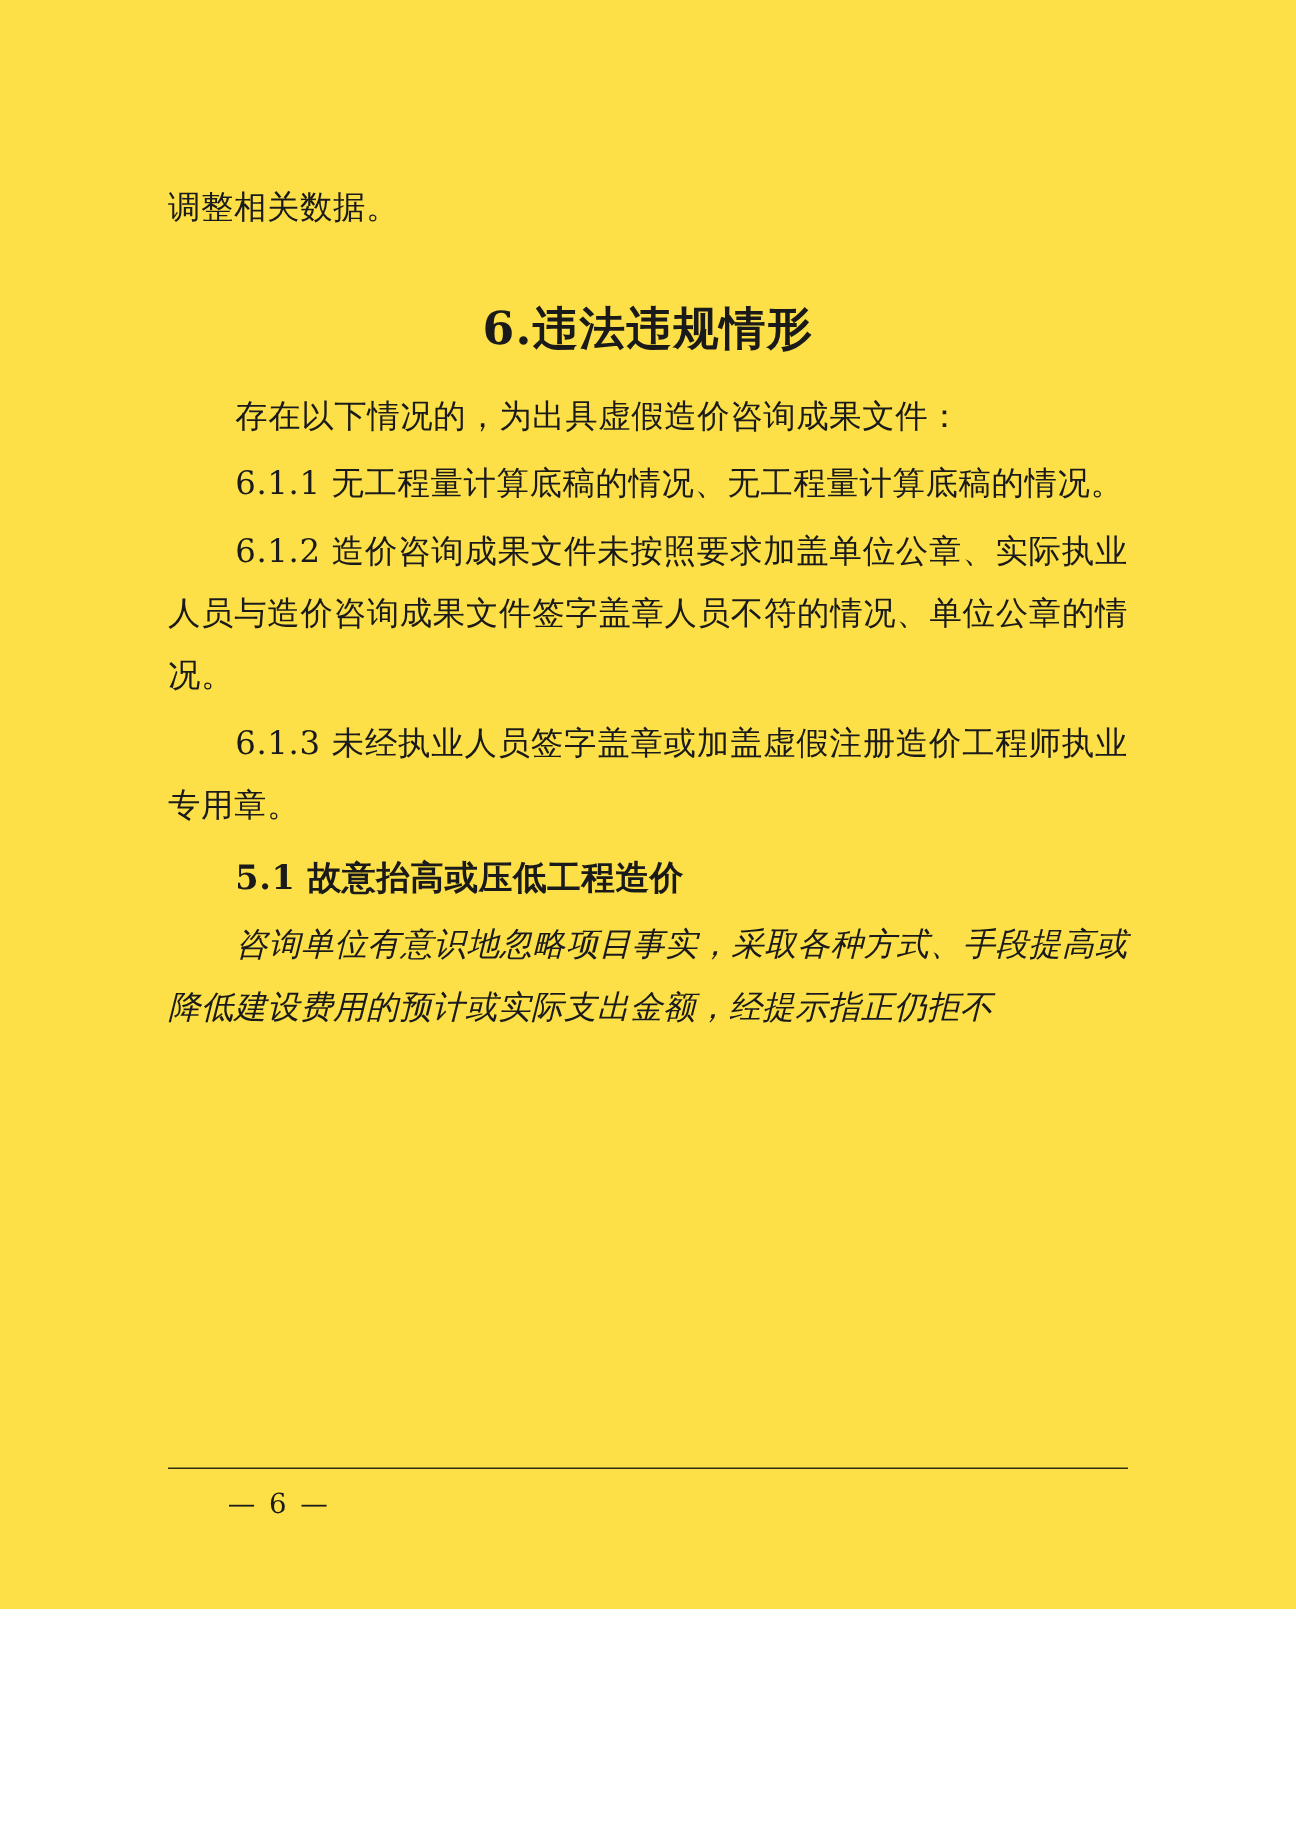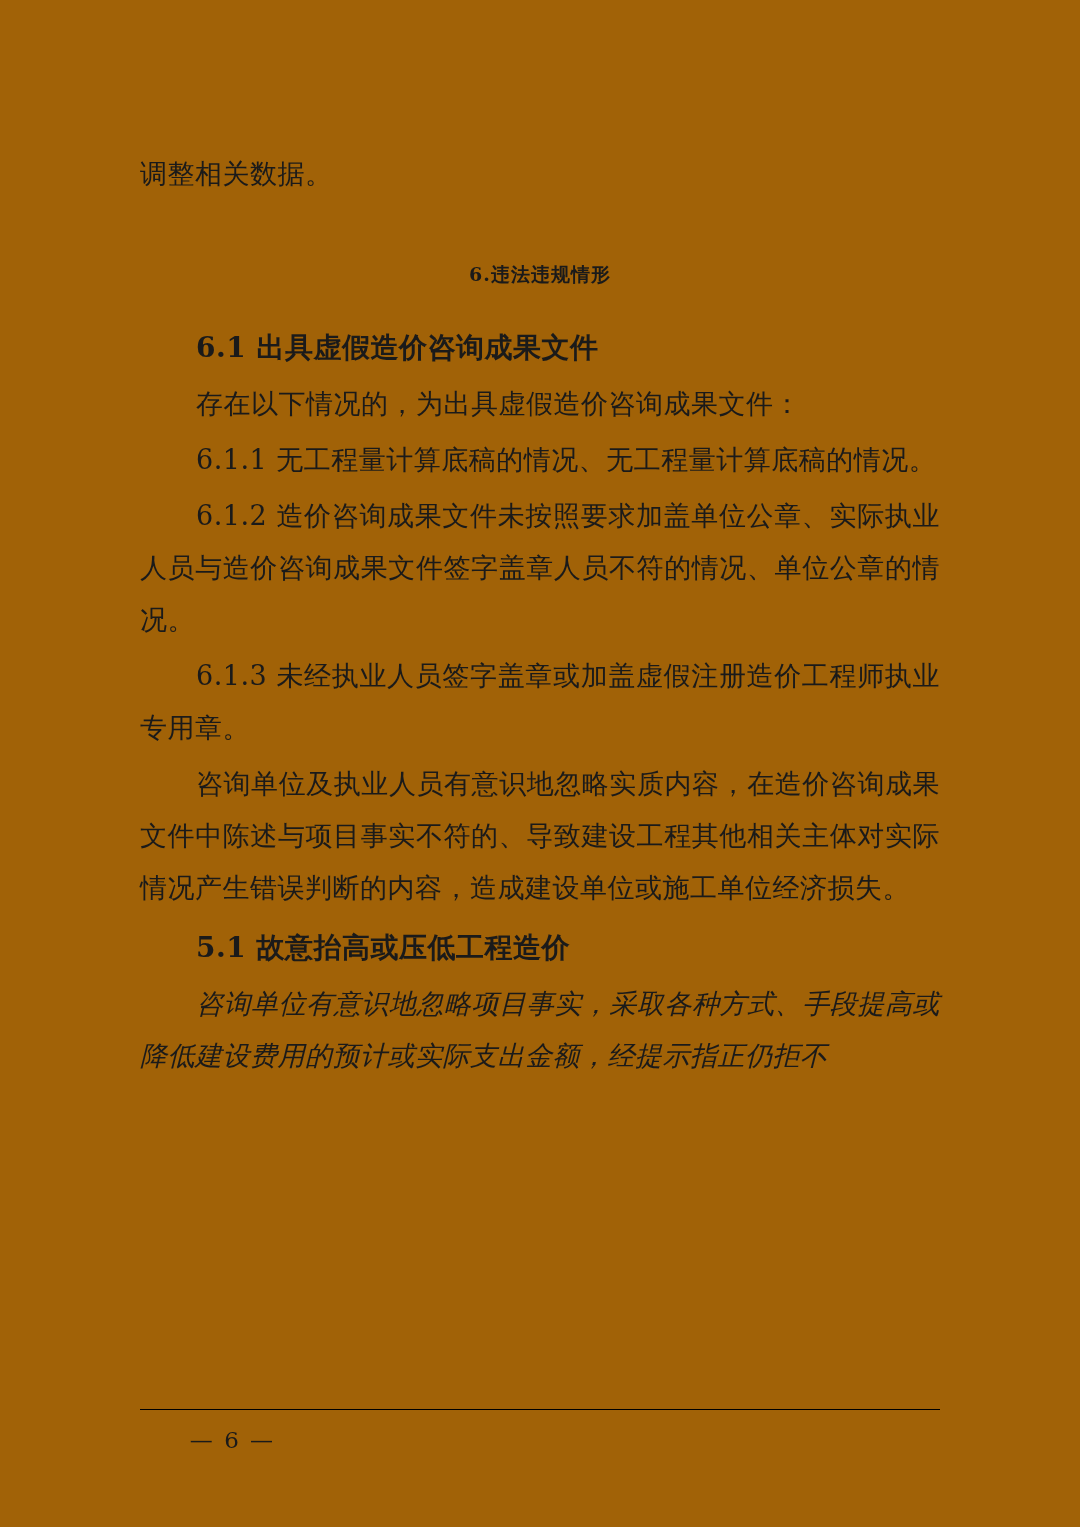--- a/index.html
+++ b/index.html
@@ -3,22 +3,22 @@
 <meta charset="utf-8">
 <style>
   html, body {
     margin: 0;
     padding: 0;
     background: #ffffff;
   }
   .page {
     position: relative;
     width: 1080px;
-    height: 1527px;
-    background: #a16207;
+    height: 1341px;
+    background: #fde047;
     margin: 0 auto;
     box-sizing: border-box;
     font-family: "DejaVu Serif", "Liberation Serif", serif;
     color: #1a1a1a;
     overflow: hidden;
   }
   .content {
     position: absolute;
     left: 140px;
     top: 148px;
@@ -30,21 +30,21 @@
     line-height: 52px;
     letter-spacing: 0.5px;
     text-align: justify;
     text-justify: inter-ideograph;
   }
   .lead-line {
     margin-bottom: 48px;
   }
   .section-title {
     text-align: center;
-    font-size: 19px;
+    font-size: 38px;
     font-weight: bold;
     line-height: 52px;
     margin-bottom: 22px;
     letter-spacing: 1px;
   }
   .sub-title {
     font-size: 28px;
     font-weight: bold;
     line-height: 52px;
     margin: 8px 0 4px 0;
@@ -86,32 +86,30 @@
 </head>
 <body>
 
 <div class="page">
   <div class="content">
 
     <p class="lead-line">调整相关数据。</p>
 
     <div class="section-title">6.违法违规情形</div>
 
-    <div class="sub-title">6.1 出具虚假造价咨询成果文件</div>
 
     <p class="para">存在以下情况的，为出具虚假造价咨询成果文件：</p>
 
     <p class="para">6.1.1 无工程量计算底稿的情况、无工程量计算底稿的情况。</p>
 
     <p class="para">6.1.2 造价咨询成果文件未按照要求加盖单位公章、实际执业人员与造价咨询成果文件签字盖章人员不符的情况、单位公章的情况。</p>
 
     <p class="para">6.1.3 未经执业人员签字盖章或加盖虚假注册造价工程师执业专用章。</p>
 
 
-    <p class="para">咨询单位及执业人员有意识地忽略实质内容，在造价咨询成果文件中陈述与项目事实不符的、导致建设工程其他相关主体对实际情况产生错误判断的内容，造成建设单位或施工单位经济损失。</p>
 
     <div class="sub-title">5.1 故意抬高或压低工程造价</div>
 
     <p class="para-tight">咨询单位有意识地忽略项目事实，采取各种方式、手段提高或降低建设费用的预计或实际支出金额，经提示指正仍拒不</p>
 
   </div>
 
   <div class="footer">
     <div class="rule"></div>
     <span class="footer-inner">— 6 —</span>

